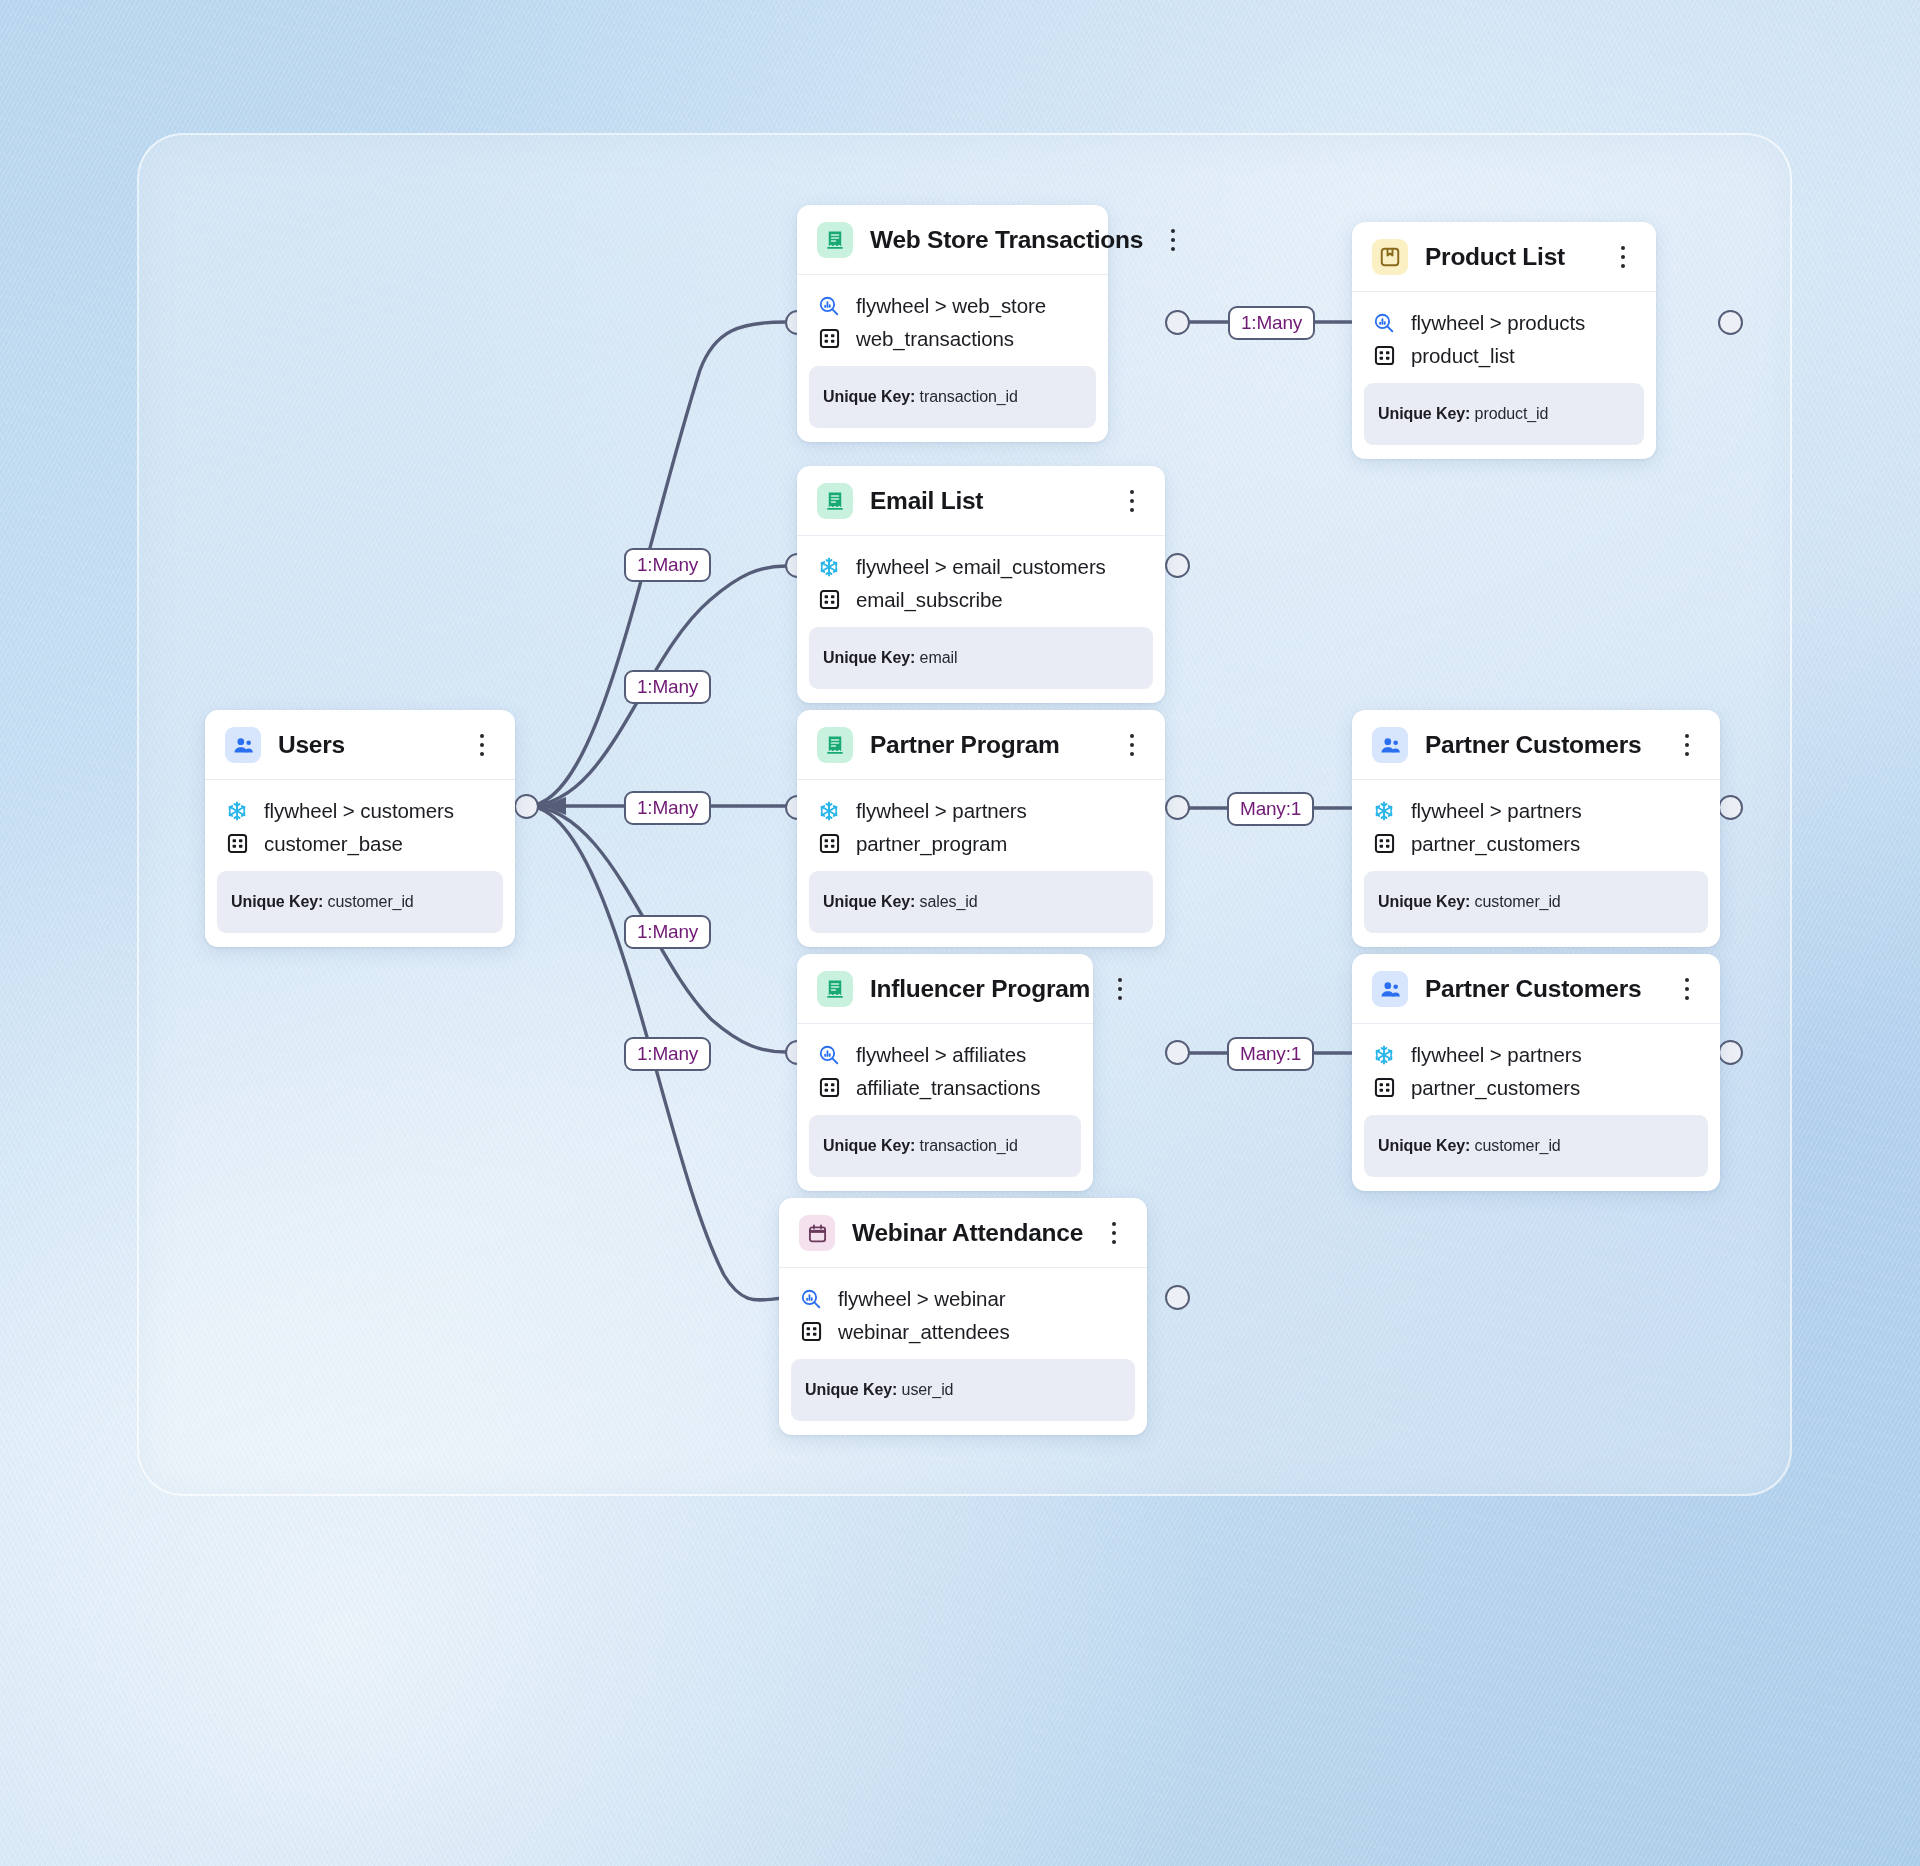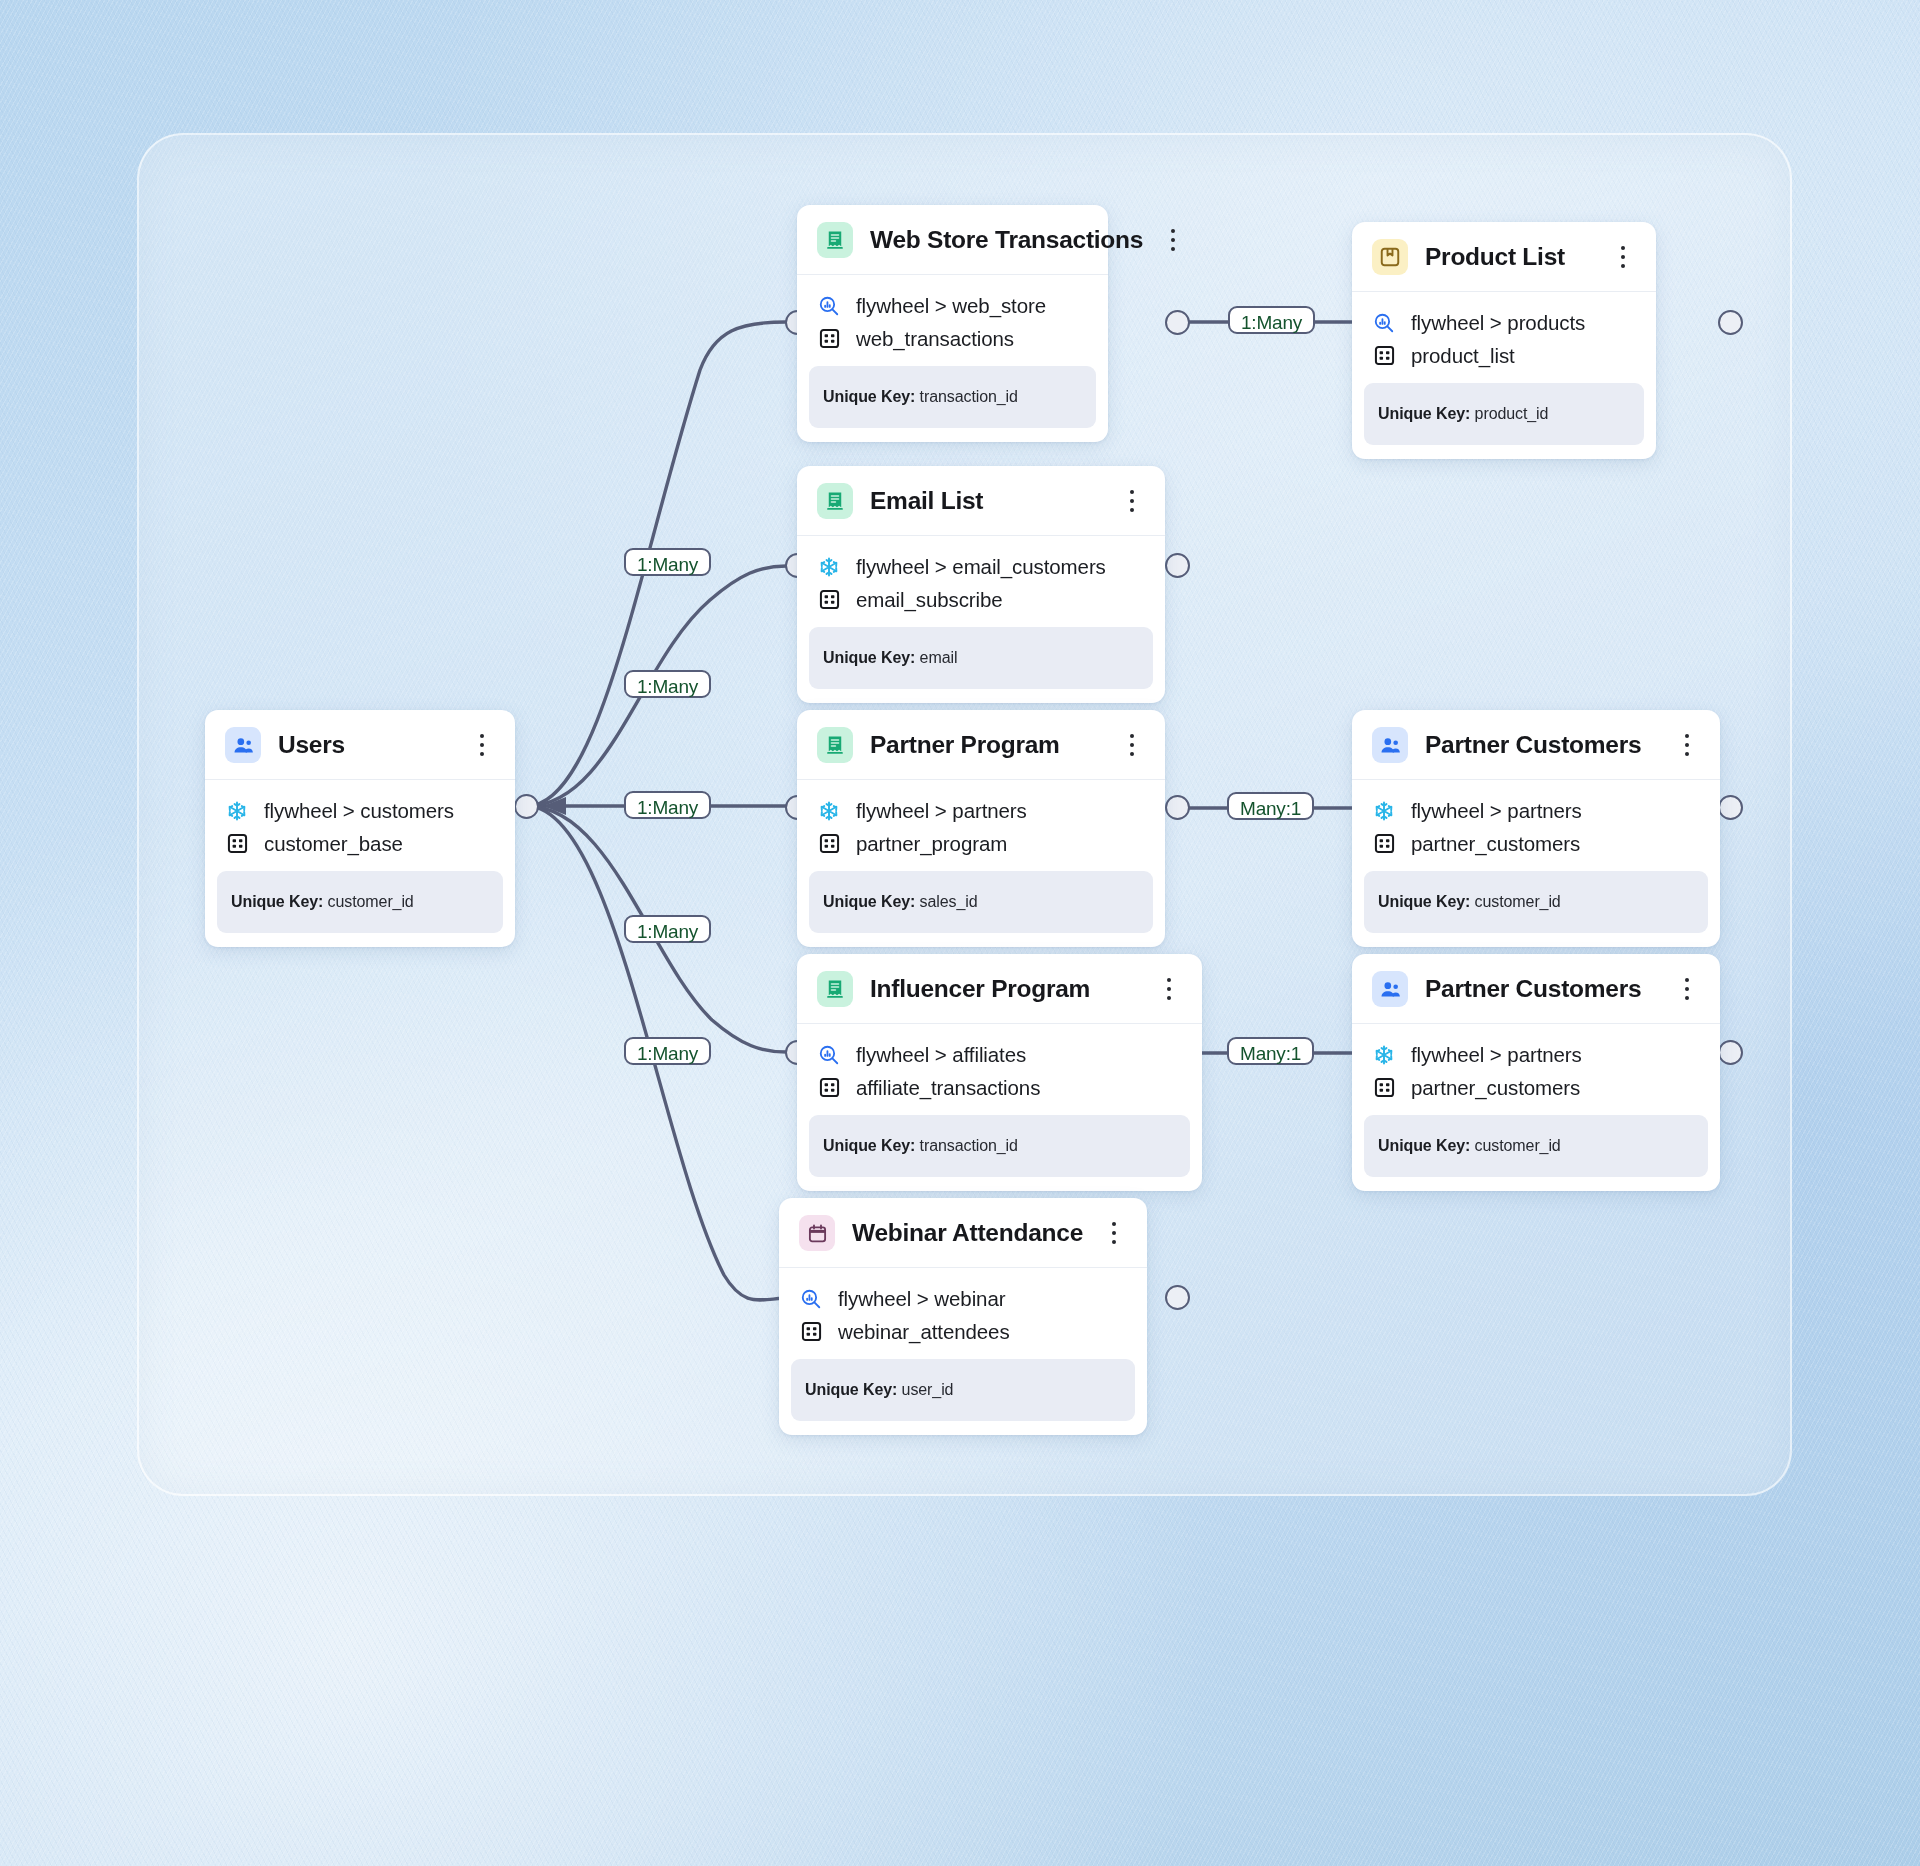--- a/index.html
+++ b/index.html
@@ -121,23 +121,23 @@
     border: 2.5px solid #565d78;
     box-sizing: border-box;
   }
 
   
   .rel {
     position: absolute;
     background: #ffffff;
     border: 2.5px solid #565d78;
     border-radius: 9px;
-    padding: 5px 11px 0 11px;
+    padding: 5px 11px 6px 11px;
     font-size: 19px;
-    color: #14532d;
+    color: #701a75;
     letter-spacing: -0.2px;
     white-space: nowrap;
     line-height: 1;
   }
 </style>
 </head>
 <body>
 
 <div id="canvas">
 
@@ -484,21 +484,21 @@
         </span>
         <span class="row-txt">partner_customers</span>
       </div>
     </div>
     <div class="ukey">
       <b>Unique Key:</b>
       <span>customer_id</span>
     </div>
   </div>
 
-  <div class="card" style="left:797px; top:954px; width:405px;">
+  <div class="card" style="left:797px; top:954px; width:296px;">
     <div class="card-head">
       <span class="tile tile-green">
         <svg width="22" height="22" viewBox="0 0 24 24" fill="#18a974">
           <path d="M5.2 2.6h13.6v16.2l-2.3-1.6-2.3 1.6-2.3-1.6-2.3 1.6-2.2-1.6-2.2 1.6z"></path>
           <rect x="7.3" y="5.7" width="9.4" height="1.7" rx="0.8" fill="#c9f2de"></rect>
           <rect x="7.3" y="9" width="9.4" height="1.7" rx="0.8" fill="#c9f2de"></rect>
           <rect x="7.3" y="12.3" width="6" height="1.7" rx="0.8" fill="#c9f2de"></rect>
           <rect x="3.4" y="19.6" width="17.2" height="2" rx="1"></rect>
         </svg>
       </span>

